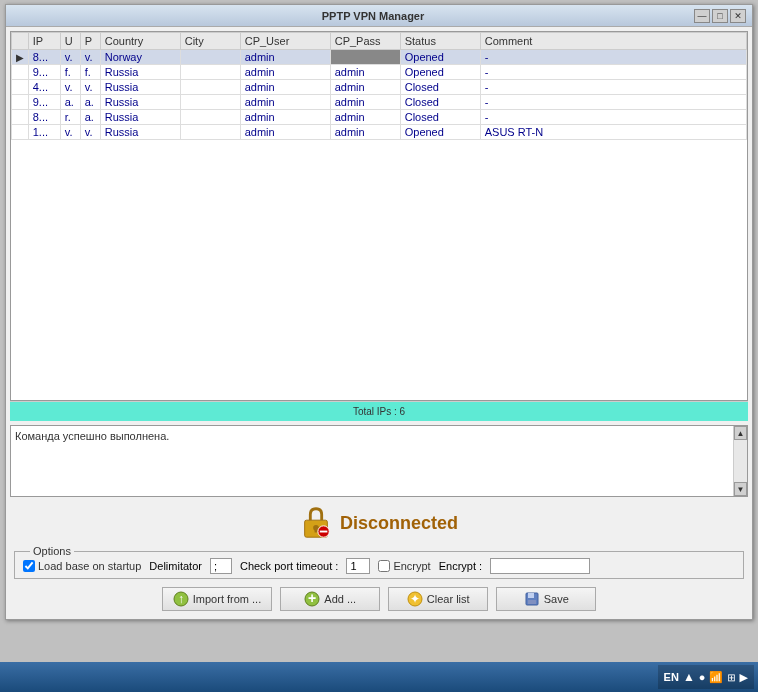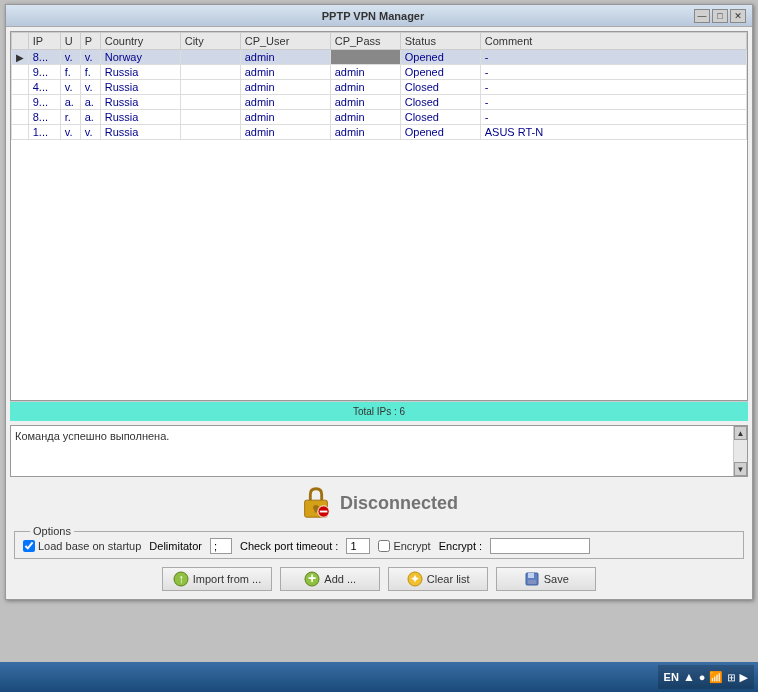--- a/index.html
+++ b/index.html
@@ -118,21 +118,21 @@
       font-size: 10px;
       color: #333;
       background: #5eead4;
       border-top: 1px solid #ccc;
     }
 
     
     .log-area {
       border: 1px solid #999;
       background: white;
-      height: 52px;
+      height: 72px;
       padding: 4px;
       font-size: 11px;
       color: #333;
       overflow: hidden;
       position: relative;
       margin-top: 4px;
     }
 
     .log-scrollbar {
       position: absolute;
@@ -164,21 +164,21 @@
       display: flex;
       align-items: center;
       justify-content: center;
       padding: 8px;
       gap: 8px;
     }
 
     .disconnected-text {
       font-size: 18px;
       font-weight: bold;
-      color: #737373;
+      color: #a16207;
     }
 
     
     .options-group {
       border: 1px solid #aaa;
       margin: 2px 4px;
       padding: 6px 8px 4px 8px;
       position: relative;
       background: #f0f0f0;
     }

